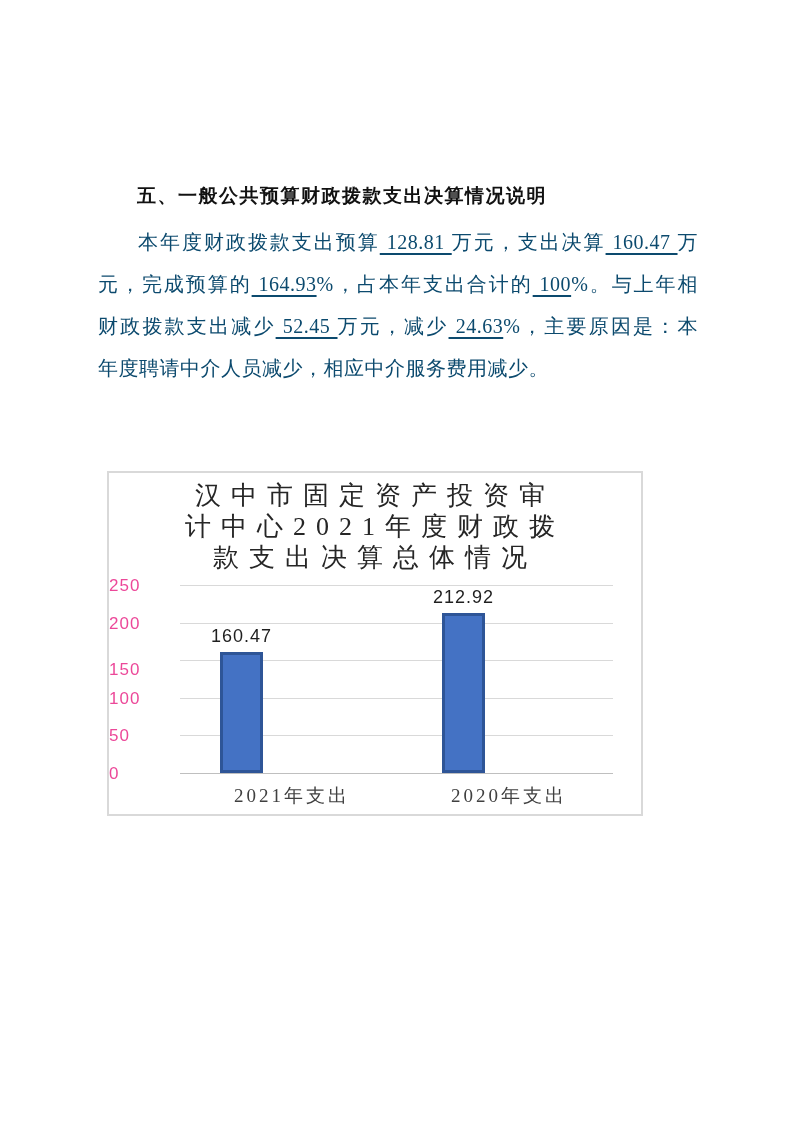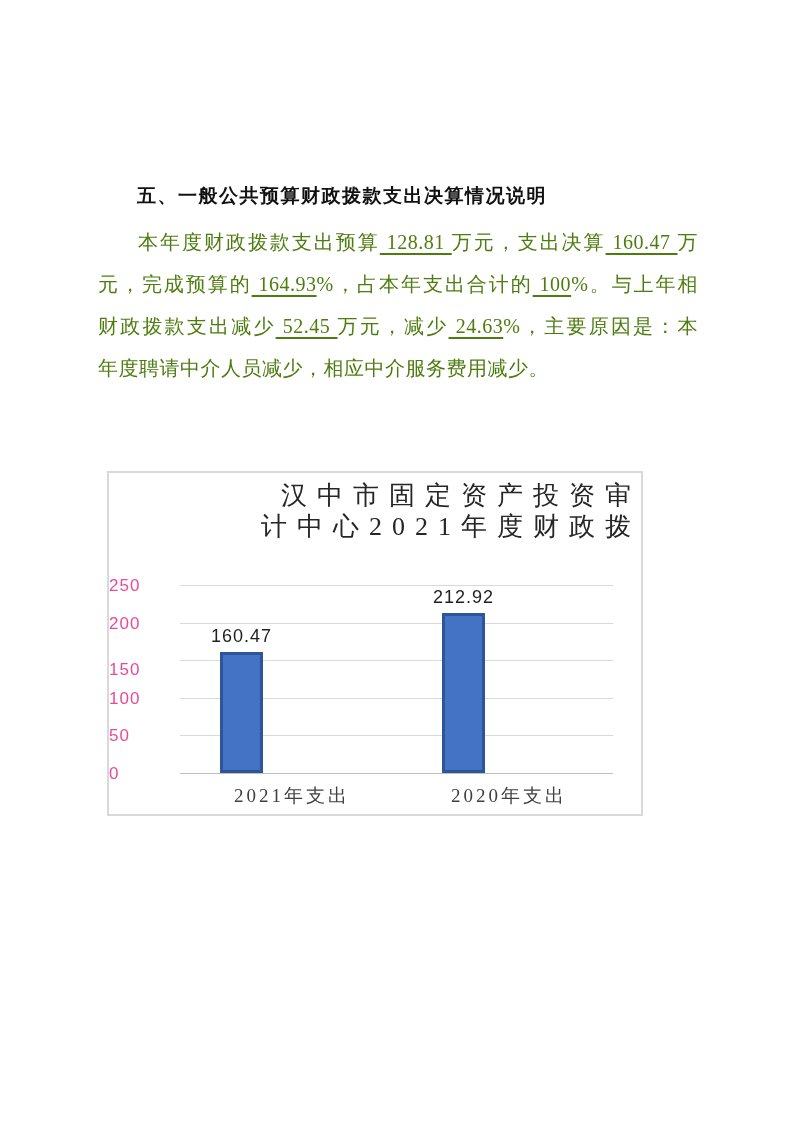--- a/index.html
+++ b/index.html
@@ -34,21 +34,21 @@
     top: 221px;
     width: 600px;
   }
   .para-line {
     height: 42px;
     line-height: 42px;
     font-size: 20px;
     letter-spacing: 0.5px;
     text-align: justify;
     overflow: hidden;
-    color: #4d7c0f;
+    color: #0c4a6e;
   }
   .para-line.justify::after {
     content: "";
     display: inline-block;
     width: 100%;
     height: 0;
     vertical-align: top;
   }
   .para-line.indent { text-indent: 40px; }
   .seg-underline { text-decoration: underline; text-underline-offset: 4px; }
@@ -62,21 +62,21 @@
     height: 345px;
     border: 2px solid #d9d9d9;
     box-sizing: border-box;
     background: #ffffff;
   }
   .chart-title {
     position: absolute;
     left: 0;
     top: 7px;
     width: 100%;
-    text-align: right;
+    text-align: center;
     font-family: "Liberation Serif", "DejaVu Serif", serif;
     font-size: 26px;
     line-height: 31px;
     letter-spacing: 10px;
     color: #262626;
     white-space: nowrap;
   }
   .gridline {
     position: absolute;
     height: 0;
@@ -131,20 +131,21 @@
       <div class="para-line justify indent"><span class="seg-plain">本年度财政拨款支出预算</span><span class="seg-underline"> 128.81 </span><span class="seg-plain">万元，支出决算</span><span class="seg-underline"> 160.47 </span><span class="seg-plain">万</span></div>
       <div class="para-line justify"><span class="seg-plain">元，完成预算的</span><span class="seg-underline"> 164.93</span><span class="seg-plain">%，占本年支出合计的</span><span class="seg-underline"> 100</span><span class="seg-plain">%。与上年相比，</span></div>
       <div class="para-line justify"><span class="seg-plain">财政拨款支出减少</span><span class="seg-underline"> 52.45 </span><span class="seg-plain">万元，减少</span><span class="seg-underline"> 24.63</span><span class="seg-plain">%，主要原因是：本</span></div>
       <div class="para-line"><span class="seg-plain">年度聘请中介人员减少，相应中介服务费用减少。</span></div>
     </div>
 
   <div class="chart-frame">
     <div class="chart-title" id="chartTitle">
         <div>汉中市固定资产投资审</div>
         <div>计中心2021年度财政拨</div>
+        <div>款支出决算总体情况</div>
       </div>
     <div id="plotArea">
         <div class="gridline" style="left: 71px; width: 433px; top: 112px;"></div>
         <div class="ytick" style="top: 104px;">250</div>
         <div class="gridline" style="left: 71px; width: 433px; top: 149.6px;"></div>
         <div class="ytick" style="top: 141.6px;">200</div>
         <div class="gridline" style="left: 71px; width: 433px; top: 187.2px;"></div>
         <div class="ytick" style="top: 188px;">150</div>
         <div class="gridline" style="left: 71px; width: 433px; top: 224.8px;"></div>
         <div class="ytick" style="top: 216.8px;">100</div>

